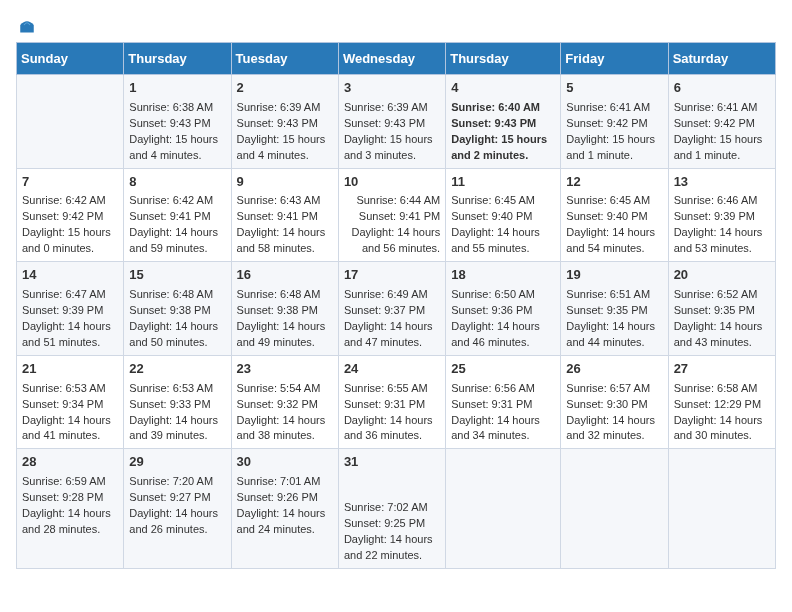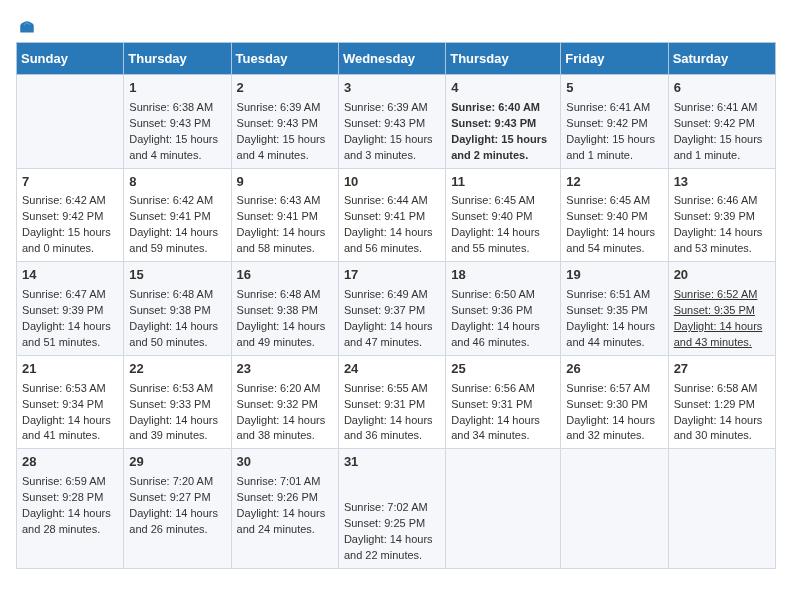--- a/index.html
+++ b/index.html
@@ -192,21 +192,21 @@
         </td>
         <td>
           <span class="day-num">9</span>
           <div class="cell-content" style="white-space: pre-line;">Sunrise: 6:43 AM
 Sunset: 9:41 PM
 Daylight: 14 hours
 and 58 minutes.</div>
         </td>
         <td>
           <span class="day-num">10</span>
-          <div class="cell-content" style="white-space: pre-line;">Sunrise: 6:44 AM
+          <div class="cell-content" style="white-space: pre-line; text-align: right;">Sunrise: 6:44 AM
 Sunset: 9:41 PM
 Daylight: 14 hours
 and 56 minutes.</div>
         </td>
         <td>
           <span class="day-num">11</span>
           <div class="cell-content" style="white-space: pre-line;">Sunrise: 6:45 AM
 Sunset: 9:40 PM
 Daylight: 14 hours
 and 55 minutes.</div>
@@ -264,21 +264,21 @@
         </td>
         <td>
           <span class="day-num">19</span>
           <div class="cell-content" style="white-space: pre-line;">Sunrise: 6:51 AM
 Sunset: 9:35 PM
 Daylight: 14 hours
 and 44 minutes.</div>
         </td>
         <td>
           <span class="day-num">20</span>
-          <div class="cell-content" style="white-space: pre-line; text-decoration: underline;">Sunrise: 6:52 AM
+          <div class="cell-content" style="white-space: pre-line;">Sunrise: 6:52 AM
 Sunset: 9:35 PM
 Daylight: 14 hours
 and 43 minutes.</div>
         </td>
       </tr>
       <tr>
         <td>
           <span class="day-num">21</span>
           <div class="cell-content" style="white-space: pre-line;">Sunrise: 6:53 AM
 Sunset: 9:34 PM
@@ -287,21 +287,21 @@
         </td>
         <td>
           <span class="day-num">22</span>
           <div class="cell-content" style="white-space: pre-line;">Sunrise: 6:53 AM
 Sunset: 9:33 PM
 Daylight: 14 hours
 and 39 minutes.</div>
         </td>
         <td>
           <span class="day-num">23</span>
-          <div class="cell-content" style="white-space: pre-line;">Sunrise: 6:20 AM
+          <div class="cell-content" style="white-space: pre-line;">Sunrise: 5:54 AM
 Sunset: 9:32 PM
 Daylight: 14 hours
 and 38 minutes.</div>
         </td>
         <td>
           <span class="day-num">24</span>
           <div class="cell-content" style="white-space: pre-line;">Sunrise: 6:55 AM
 Sunset: 9:31 PM
 Daylight: 14 hours
 and 36 minutes.</div>
@@ -316,21 +316,21 @@
         <td>
           <span class="day-num">26</span>
           <div class="cell-content" style="white-space: pre-line;">Sunrise: 6:57 AM
 Sunset: 9:30 PM
 Daylight: 14 hours
 and 32 minutes.</div>
         </td>
         <td>
           <span class="day-num">27</span>
           <div class="cell-content" style="white-space: pre-line;">Sunrise: 6:58 AM
-Sunset: 1:29 PM
+Sunset: 12:29 PM
 Daylight: 14 hours
 and 30 minutes.</div>
         </td>
       </tr>
       <tr>
         <td>
           <span class="day-num">28</span>
           <div class="cell-content" style="white-space: pre-line;">Sunrise: 6:59 AM
 Sunset: 9:28 PM
 Daylight: 14 hours

